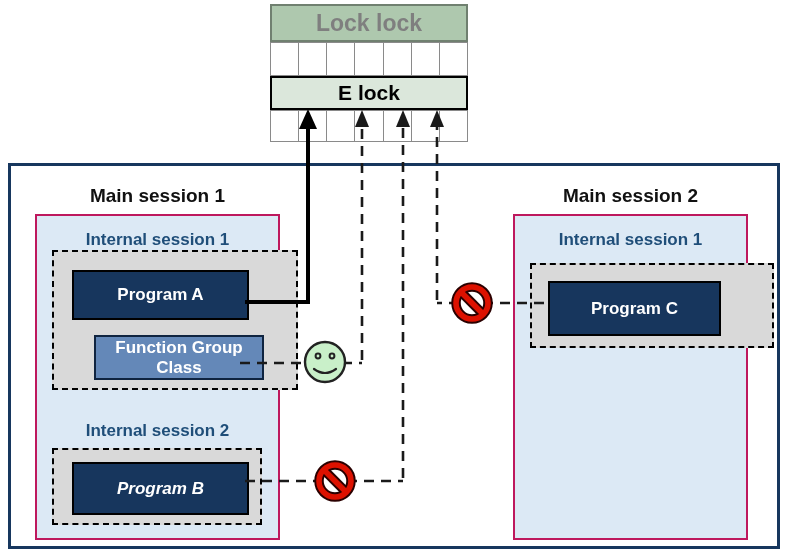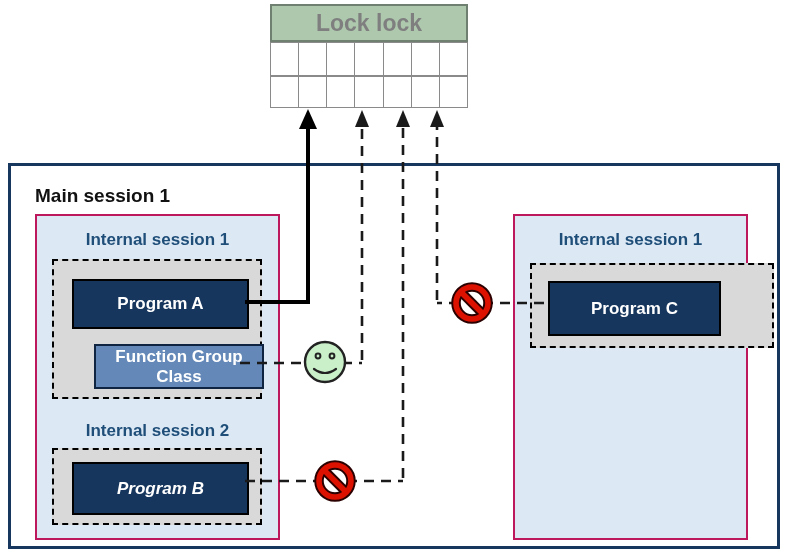--- a/index.html
+++ b/index.html
@@ -33,21 +33,21 @@
     display: flex; align-items: center; justify-content: center;
     color: #000000; font-weight: bold; font-size: 21px;
   }
 
   
   #session-title { left: 10px; top: 130px; font-size: 22px; font-weight: bold; color: #111111; }
   #session-box {
     left: 8px; top: 163px; width: 772px; height: 386px;
     border: 3px solid #17375E; background: #ffffff;
   }
-  .ms-title { font-size: 19px; font-weight: bold; color: #111111; }
+  .ms-title { font-size: 19px; font-weight: bold; color: #111111; text-align: center; }
   #ms1-title { left: 35px; top: 185px; width: 245px; }
   #ms2-title { left: 513px; top: 185px; width: 235px; }
   .main-session {
     background: #DCE9F5; border: 2px solid #be185d;
   }
   #ms1 { left: 35px; top: 214px; width: 245px; height: 326px; }
   #ms2 { left: 513px; top: 214px; width: 235px; height: 326px; }
   .is-label {
     position: absolute; width: 100%; text-align: center;
     font-size: 17px; font-weight: bold; color: #1F4E79;
@@ -87,38 +87,42 @@
     </div>
     <div class="lt-row lt-row-top">
       <div class="lt-cell"></div>
       <div class="lt-cell"></div>
       <div class="lt-cell"></div>
       <div class="lt-cell"></div>
       <div class="lt-cell"></div>
       <div class="lt-cell"></div>
       <div class="lt-cell"></div>
     </div>
+    <div class="e-lock">
+      <span>E lock</span>
+    </div>
     <div class="lt-row lt-row-bottom">
       <div class="lt-cell"></div>
       <div class="lt-cell"></div>
       <div class="lt-cell"></div>
       <div class="lt-cell"></div>
       <div class="lt-cell"></div>
       <div class="lt-cell"></div>
       <div class="lt-cell"></div>
     </div>
   </div>
 
   <div class="abs" id="session-box"></div>
 
   <div class="abs ms-title" id="ms1-title">Main session 1</div>
+  <div class="abs ms-title" id="ms2-title">Main session 2</div>
 
   <div class="abs main-session" id="ms1">
     <div class="is-label" style="top:14px;">Internal session 1</div>
-    <div class="dashed-box" style="left:15px; top:43px; width:210px; height:140px;">
+    <div class="dashed-box" style="left:15px; top:34px; width:246px; height:140px;">
       <div class="program-box" style="left:18px; top:18px; width:177px; height:50px;">
         <span>Program A</span>
       </div>
       <div class="fgc-box" style="left:20px; top:83px; width:170px; height:45px;">
         <span>Function Group Class</span>
       </div>
     </div>
     <div class="is-label" style="top:205px;">Internal session 2</div>
     <div class="dashed-box" style="left:15px; top:232px; width:210px; height:77px;">
       <div class="program-box" style="left:18px; top:12px; width:177px; height:53px;font-style:italic;">

